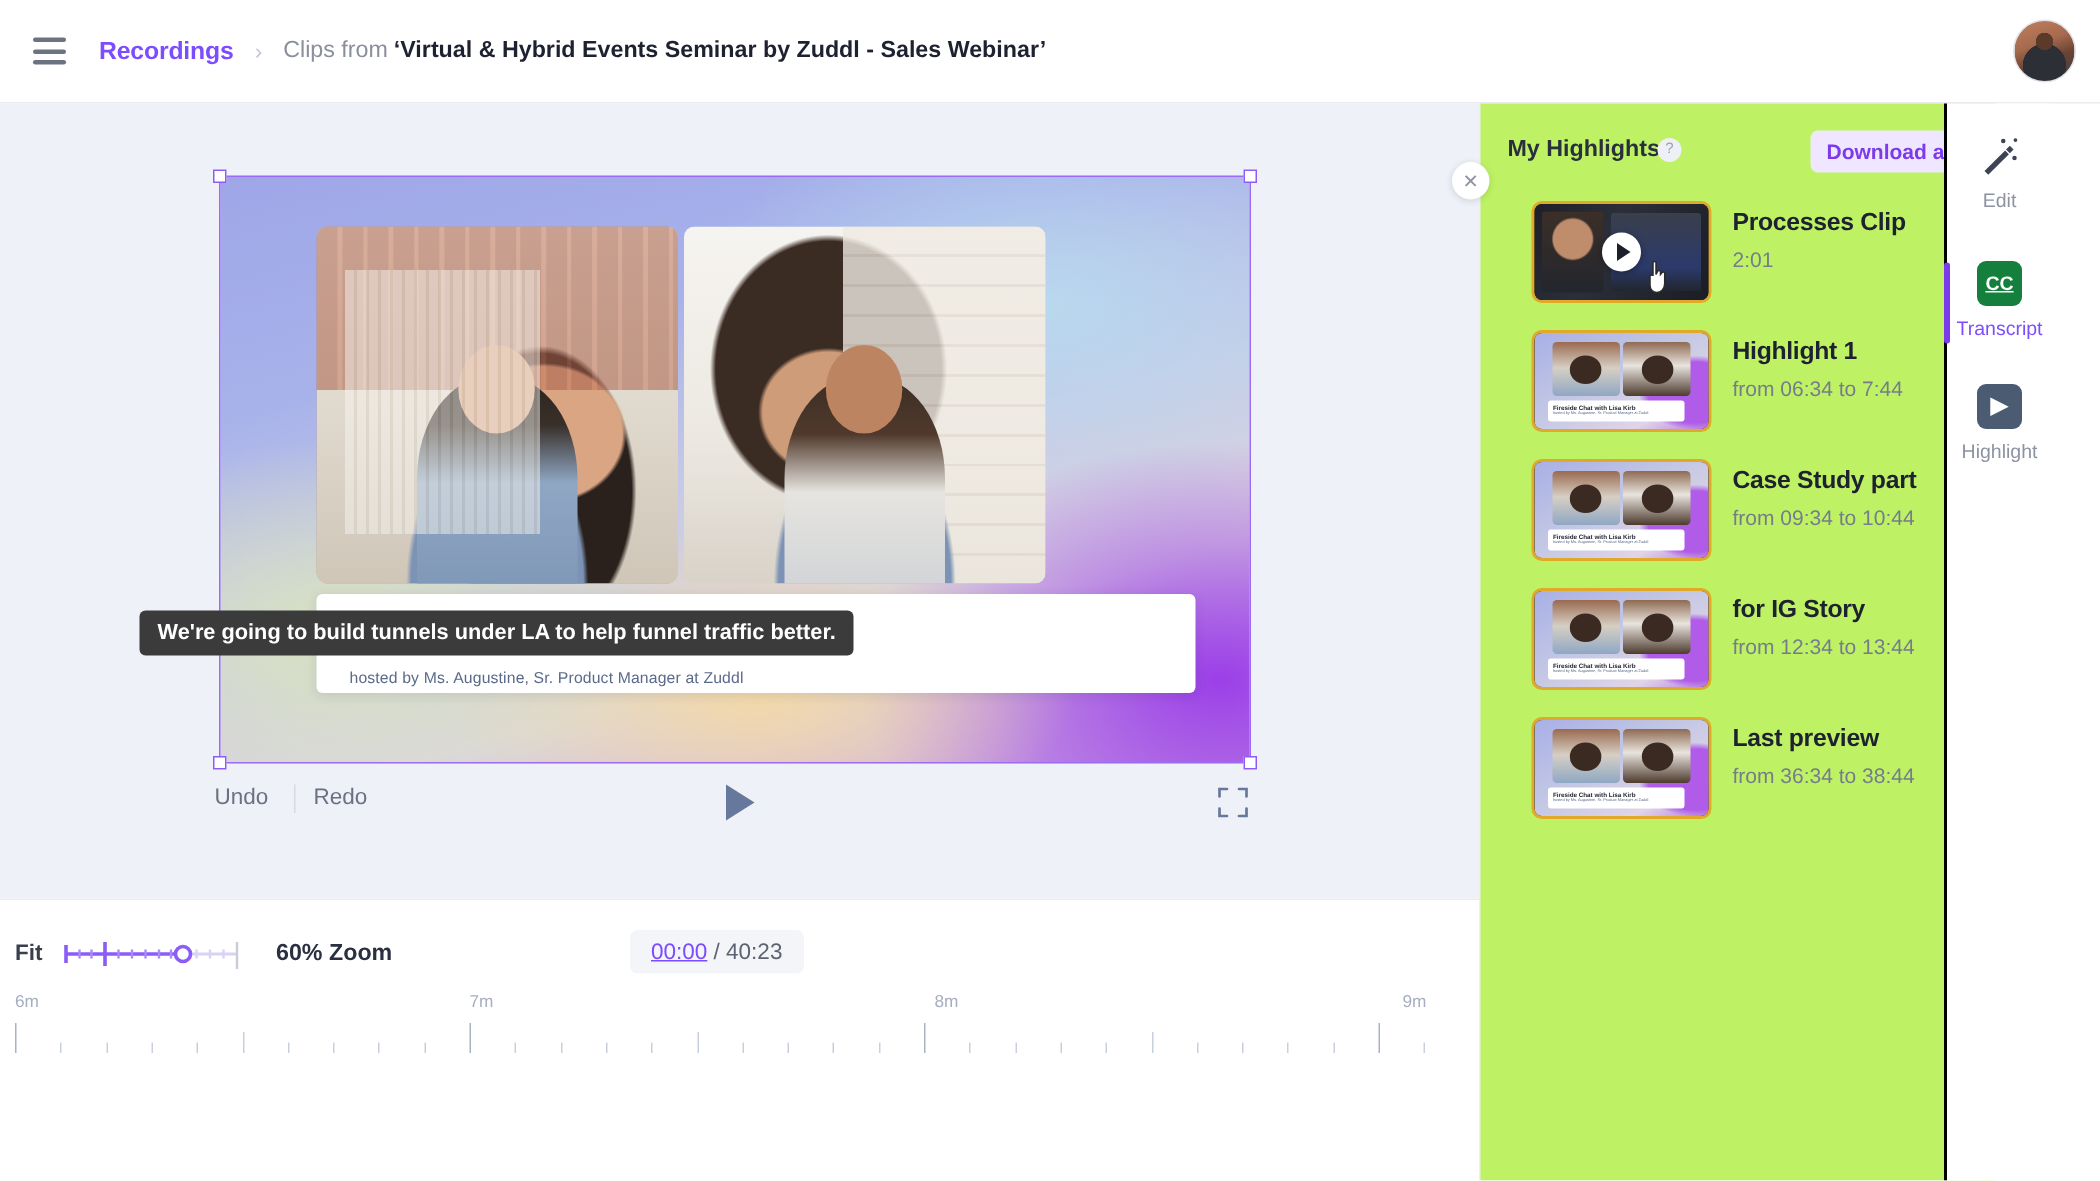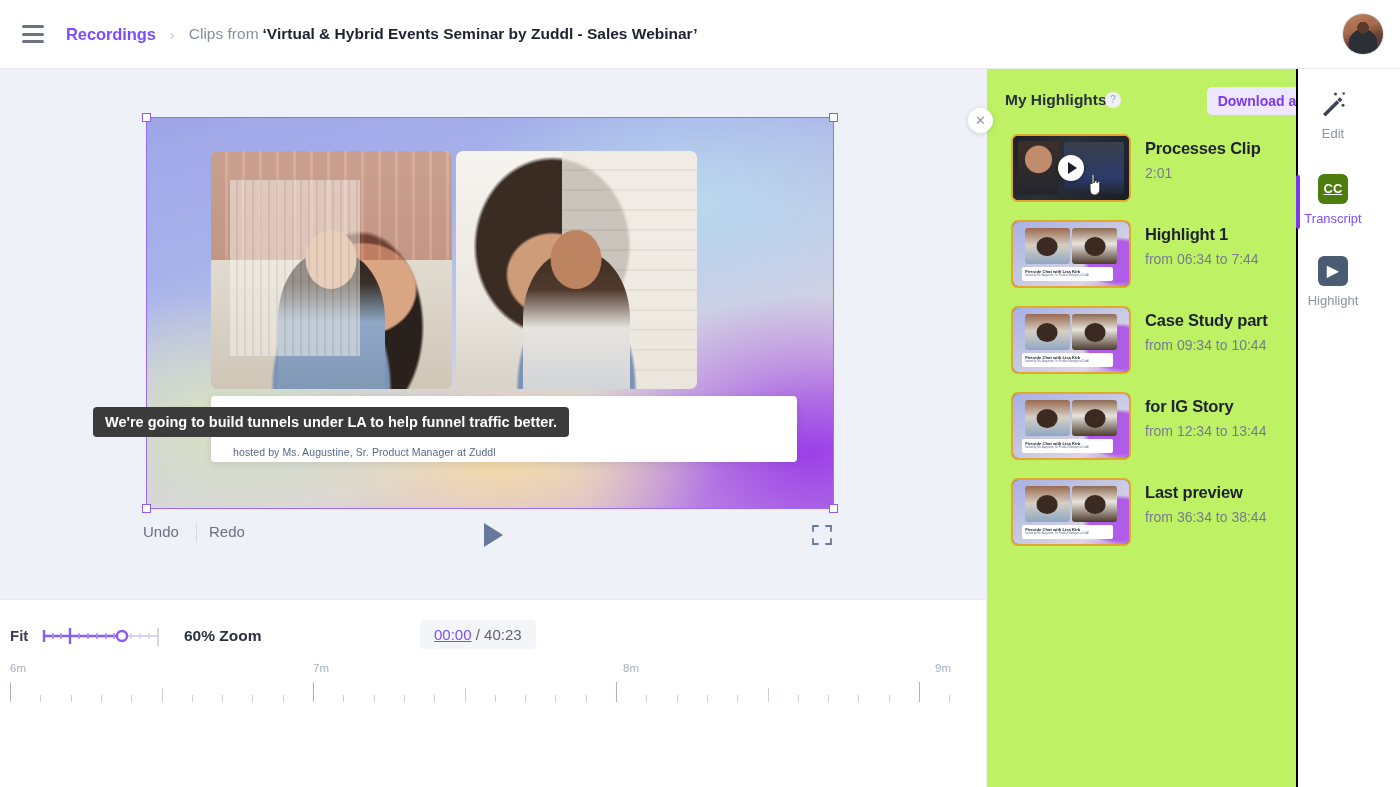--- a/index.html
+++ b/index.html
@@ -177,21 +177,21 @@
   .dl-all {
     position: absolute; right: 16px; top: 18px; background: #efe7ff; color: #7c3aed;
     font-size: 14px; font-weight: bold; padding: 6px 11px; border-radius: 5px;
     border: none; cursor: pointer; font-family: "Liberation Sans", sans-serif;
   }
   .closebtn {
     position: absolute; left: -19px; top: 39px; width: 25px; height: 25px; border-radius: 50%;
     background: #ffffff; box-shadow: 0 1px 5px rgba(30,35,60,.16); cursor: pointer;
     color: #8d93a3; font-size: 13px; line-height: 25px; text-align: center;
   }
-  .hl-list { position: absolute; left: 8px; top: 56px; width: 386px; }
+  .hl-list { position: absolute; left: 18px; top: 56px; width: 386px; }
   .hl-item { display: flex; align-items: flex-start; padding: 9px 16px; cursor: pointer; }
   .thumb {
     width: 120px; height: 68px; flex: 0 0 120px; border: 2px solid #e0a92a;
     border-radius: 7px; overflow: hidden; position: relative; background: #111318;
   }
   .thumb-gradient {
     position: absolute; inset: 0;
     background:
       radial-gradient(ellipse 46% 55% at 92% 62%, #b05ce8 0 58%, rgba(176,92,232,0) 70%),
       linear-gradient(150deg,#a8b0e6 0%, #c6c9e4 48%, #e0d4e8 78%, #b97fe0 100%);
@@ -228,21 +228,21 @@
   .hl-meta { margin-left: 14px; padding-top: 5px; }
   .hl-name { font-size: 16.5px; font-weight: bold; color: #1d2130; letter-spacing: -0.2px; }
   .hl-sub { font-size: 14px; color: #757c8c; margin-top: 7px; }
 
   
   .rail { position: absolute; left: 1296px; top: 69px; width: 70px; height: 718px; background: #ffffff; border-left: 2px solid #000000; padding-left: 20px; }
   .rail-item { position: absolute; left: 0; width: 70px; text-align: center; cursor: pointer; }
   .rail-ico { width: 30px; height: 30px; margin: 0 auto 7px auto; border-radius: 6px; display: block; }
   .rail-label { font-size: 13px; color: #8d93a3; }
   .rail-label.active { color: #7c4dff; }
-  .ico-cc { background: #4d7c0f; color:#fff; font-size: 13px; font-weight: bold; line-height: 30px; text-decoration: underline; }
+  .ico-cc { background: #15803d; color:#fff; font-size: 13px; font-weight: bold; line-height: 30px; text-decoration: underline; }
   .ico-hl { background: #4b5c72; color:#fff; line-height: 30px; }
   .rail-bar { position: absolute; left: -2px; top: 106px; width: 4px; height: 54px; background: #7c3aed; border-radius: 3px; }
 </style>
 </head>
 <body>
 
 <div class="app">
 
   <div class="topbar">
     <div class="hamburger">

